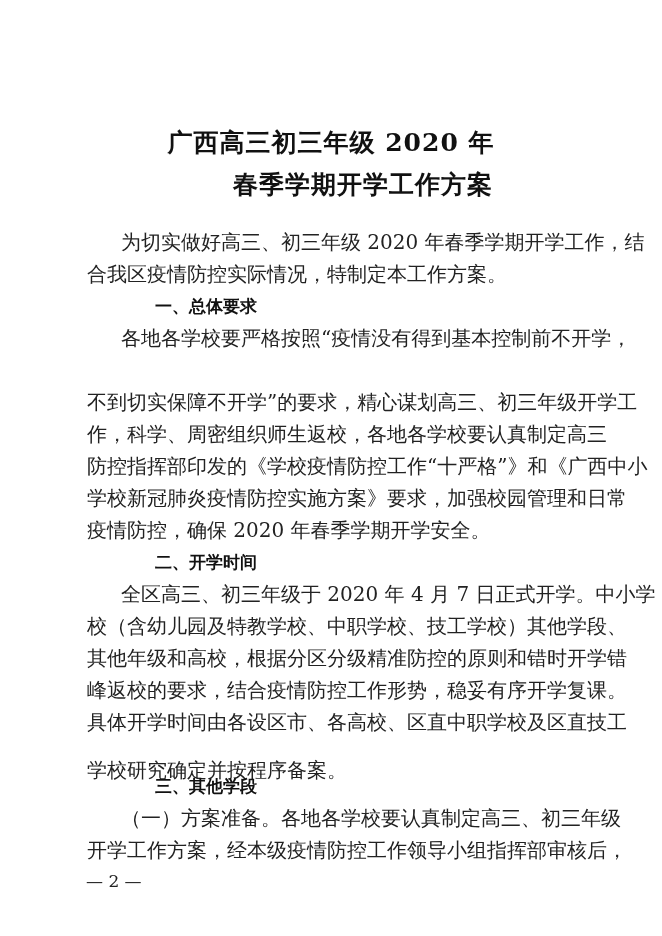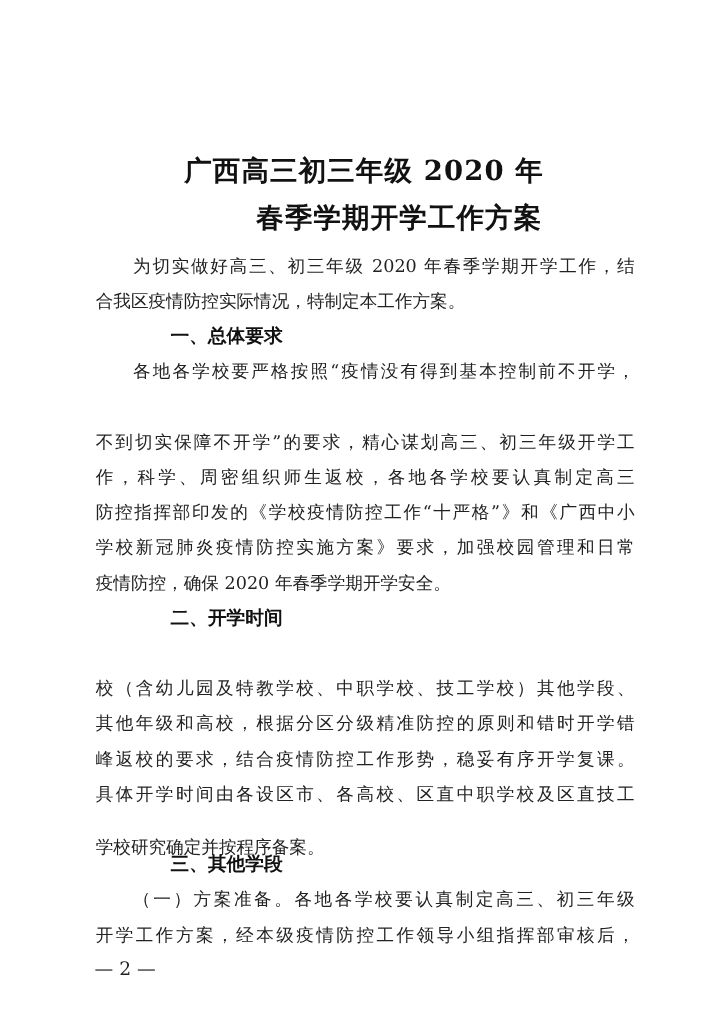--- a/index.html
+++ b/index.html
@@ -1,21 +1,21 @@
 <!DOCTYPE html>
 <html><head>
   <meta charset="utf-8">
   <style>
     html, body { margin: 0; padding: 0; background: #ffffff; }
     body { width: 662px; height: 936px; position: relative; overflow: hidden; font-family: "DejaVu Serif", "Liberation Serif", serif; color: #1a1a1a; }
     .page { position: absolute; left: 0; top: 0; width: 662px; height: 936px; background: #fff; }
-    .title { position: absolute; left: 0; width: 662px; text-align: center; font-family: "DejaVu Serif", serif; font-weight: bold; font-size: 25px; line-height: 34px; color: #111; letter-spacing: 1px; margin-top: 13px; }
+    .title { position: absolute; left: 0; width: 662px; text-align: center; font-family: "DejaVu Serif", serif; font-weight: bold; font-size: 25px; line-height: 34px; color: #111; letter-spacing: 1px; }
     .title.l1 { top: 126px; }
     .title.l2 { top: 168px; padding-left: 32px; }
-    .line { position: absolute; left: 87px; width: 490px; font-size: 16px; line-height: 24px; white-space: nowrap; text-align: justify; text-align-last: justify; color: #222; }
+    .line { position: absolute; left: 87px; width: 490px; font-size: 20px; line-height: 24px; white-space: nowrap; text-align: justify; text-align-last: justify; color: #222; }
     .line.last { text-align-last: left; }
     .line.indent { left: 121px; width: 456px; }
     .heading { position: absolute; left: 121px; font-family: "DejaVu Sans", sans-serif; font-weight: bold; font-size: 17px; line-height: 24px; color: #111; margin-left: 34px; }
     .pagenum { position: absolute; left: 86px; top: 869px; font-size: 17px; line-height: 24px; color: #222; }
   </style>
 </head>
 <body>
 
 <div class="page">
   <div class="title l1">广西高三初三年级 2020 年</div>
@@ -26,20 +26,21 @@
 
   <div class="heading" style="top:294px">一、总体要求</div>
   <div class="line indent" style="top:326px">各地各学校要严格按照“疫情没有得到基本控制前不开学，</div>
   <div class="line" style="top:390px">不到切实保障不开学”的要求，精心谋划高三、初三年级开学工</div>
   <div class="line" style="top:422px">作，科学、周密组织师生返校，各地各学校要认真制定高三</div>
   <div class="line" style="top:454px">防控指挥部印发的《学校疫情防控工作“十严格”》和《广西中小</div>
   <div class="line" style="top:486px">学校新冠肺炎疫情防控实施方案》要求，加强校园管理和日常</div>
   <div class="line last" style="top:518px">疫情防控，确保 2020 年春季学期开学安全。</div>
 
   <div class="heading" style="top:550px">二、开学时间</div>
+  <div class="line indent" style="top:582px">全区高三、初三年级于 2020 年 4 月 7 日正式开学。中小学</div>
   <div class="line" style="top:614px">校（含幼儿园及特教学校、中职学校、技工学校）其他学段、</div>
   <div class="line" style="top:646px">其他年级和高校，根据分区分级精准防控的原则和错时开学错</div>
   <div class="line" style="top:678px">峰返校的要求，结合疫情防控工作形势，稳妥有序开学复课。</div>
   <div class="line" style="top:710px">具体开学时间由各设区市、各高校、区直中职学校及区直技工</div>
   <div class="line last" style="top:758px">学校研究确定并按程序备案。</div>
 
   <div class="heading" style="top:774px">三、其他学段</div>
   <div class="line indent" style="top:806px">（一）方案准备。各地各学校要认真制定高三、初三年级</div>
   <div class="line" style="top:838px">开学工作方案，经本级疫情防控工作领导小组指挥部审核后，</div>
 

